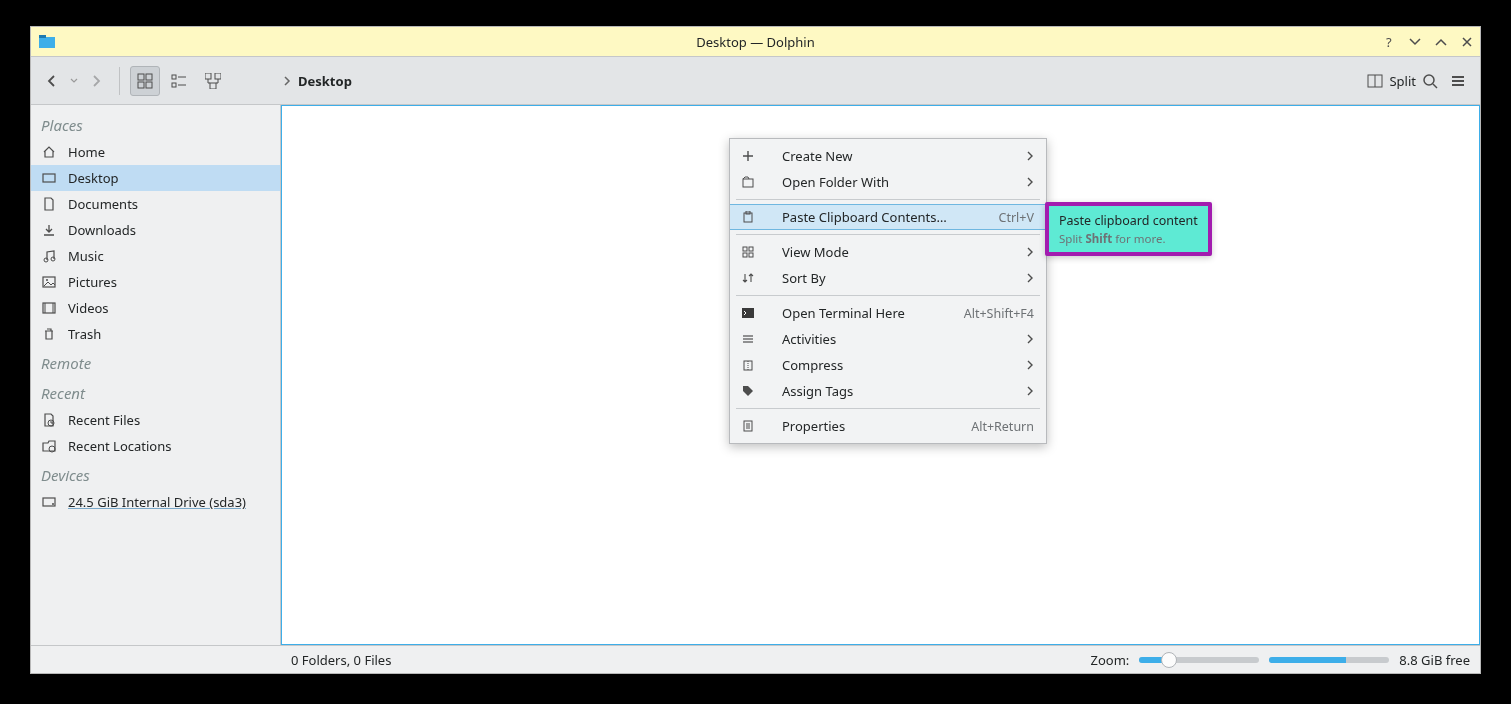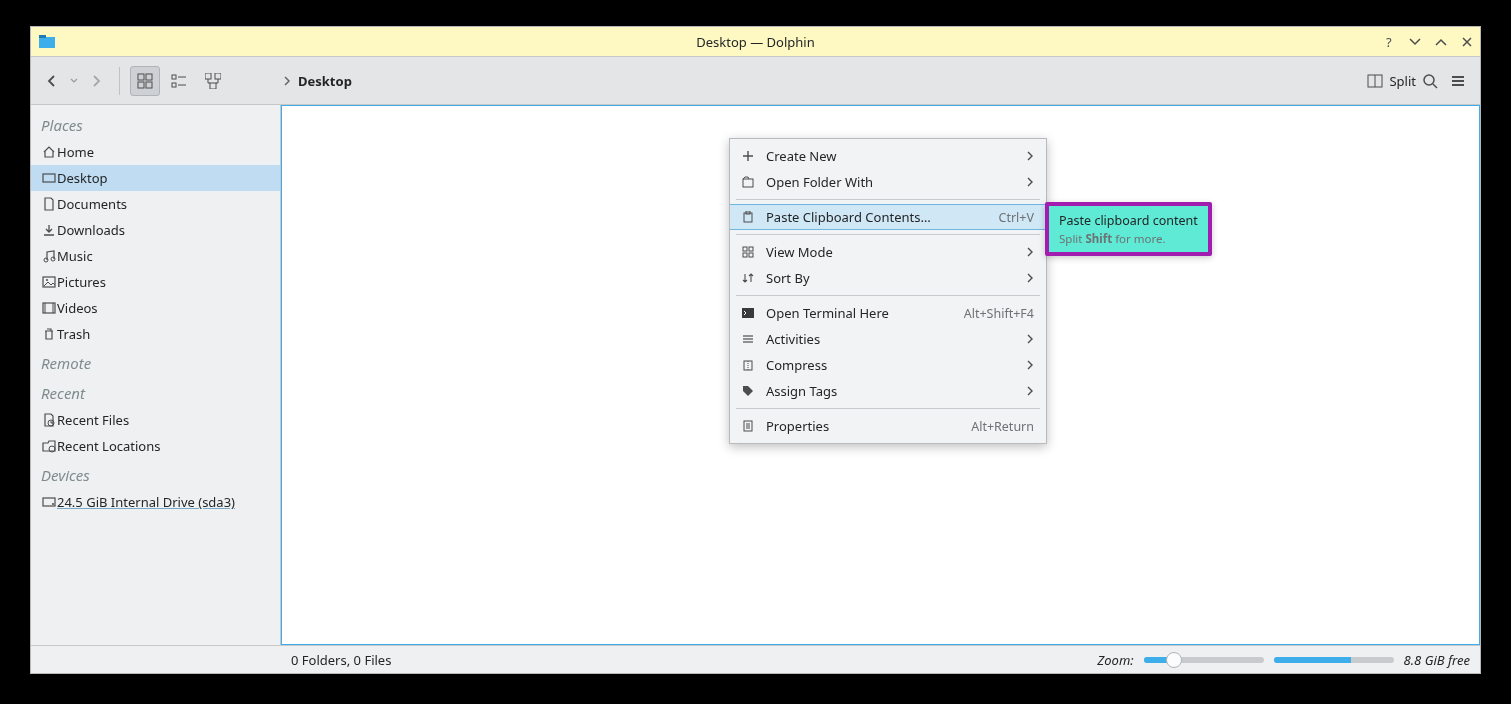--- a/index.html
+++ b/index.html
@@ -82,21 +82,21 @@
   }
   .sidebar .section-header {
     padding: 6px 2px 4px 10px;
     color: #7f8c8d;
     font-size: 15px;
     font-style: italic;
   }
   .sidebar .item {
     display: flex;
     align-items: center;
-    gap: 0;
+    gap: 11px;
     padding: 4px 10px 4px 10px;
     height: 26px;
     color: #232627;
   }
   .sidebar .item.selected { background: #bfdcf3; }
   .sidebar .item .icn { width:16px; height:16px; display:flex; align-items:center; justify-content:center; color:#4d4d4d;}
   .sidebar .item .lbl { font-size:13px; }
   .sidebar .device .lbl { text-decoration: underline; text-decoration-color:#7aa8c9; }
   .main-pane {
     flex:1;
@@ -109,21 +109,21 @@
     height: 28px;
     background:#eff0f1;
     border-top:1px solid #c5c7c9;
     display:flex;
     align-items:center;
     padding: 0 10px;
     font-size:13px;
     color:#232627;
   }
   .statusbar .status-left { margin-left: 250px; }
-  .statusbar .status-right { margin-left:auto; display:flex; align-items:center; gap:10px;font-style:italic; }
+  .statusbar .status-right { margin-left:auto; display:flex; align-items:center; gap:10px; }
   .zoom-slider {
     width:120px; height:6px; background:#c8cbce; border-radius:3px; position:relative;
   }
   .zoom-slider .track-fill { position:absolute; left:0; top:0; bottom:0; width:28px; background:#3daee9; border-radius:3px 0 0 3px;}
   .zoom-slider .handle { position:absolute; left:22px; top:-5px; width:16px; height:16px; background:#fcfcfc; border:1px solid #b0b4b8; border-radius:50%;}
   .capacity-bar { width:120px; height:6px; background:#c8cbce; border-radius:3px; position:relative;}
   .capacity-bar .fill { position:absolute; left:0; top:0; bottom:0; width:77px; background:#3daee9; border-radius:3px 0 0 3px; }
   
   .context-menu {
     position:absolute;
@@ -144,21 +144,21 @@
     font-size:13px;
     color:#232627;
     position:relative;
   }
   .context-menu .mitem.highlight {
     background:#d0e7f6;
     border-top:1px solid #6fb7e0;
     border-bottom:1px solid #6fb7e0;
   }
   .context-menu .mitem .micn { width:16px; height:16px; display:flex; align-items:center; justify-content:center; color:#4d4d4d; }
-  .context-menu .mitem .mlbl { flex:0 0 auto; }
+  .context-menu .mitem .mlbl { flex:0 0 auto;margin-left:16px; }
   .context-menu .mitem .mhint { margin-left:auto; color:#6e7275; font-size:12.5px; }
   .context-menu .mitem .marrow { margin-left:auto; color:#4d4d4d; }
   .context-menu .msep { height:1px; background:#c8cbce; margin:4px 6px; }
   .tooltip {
     position:absolute;
     left: 1045px;
     top: 202px;
     background:#5eead4;
     border:4px solid #a21caf;
     box-shadow: 0 2px 6px rgba(0,0,0,.2);

